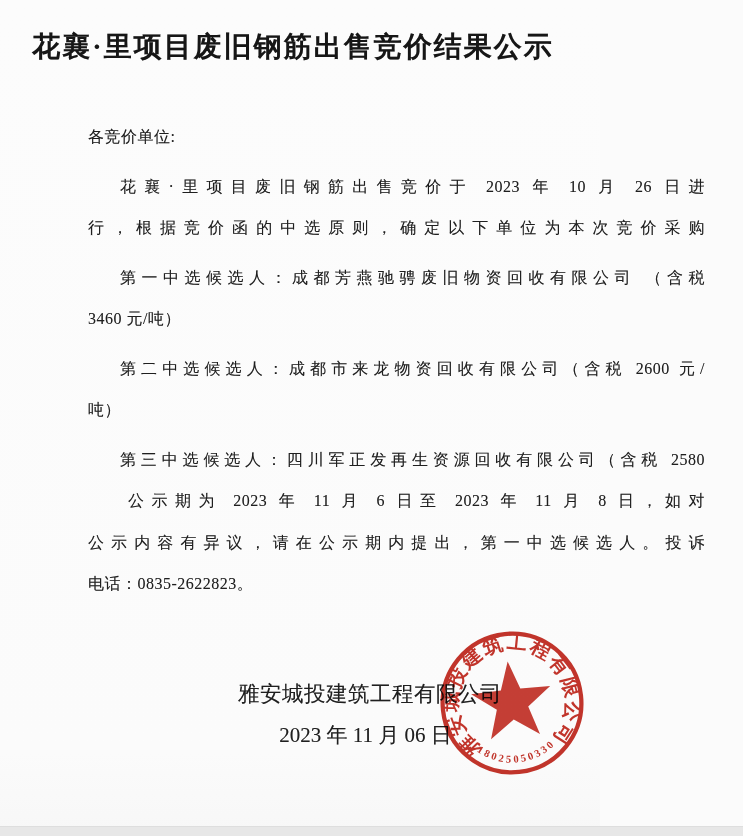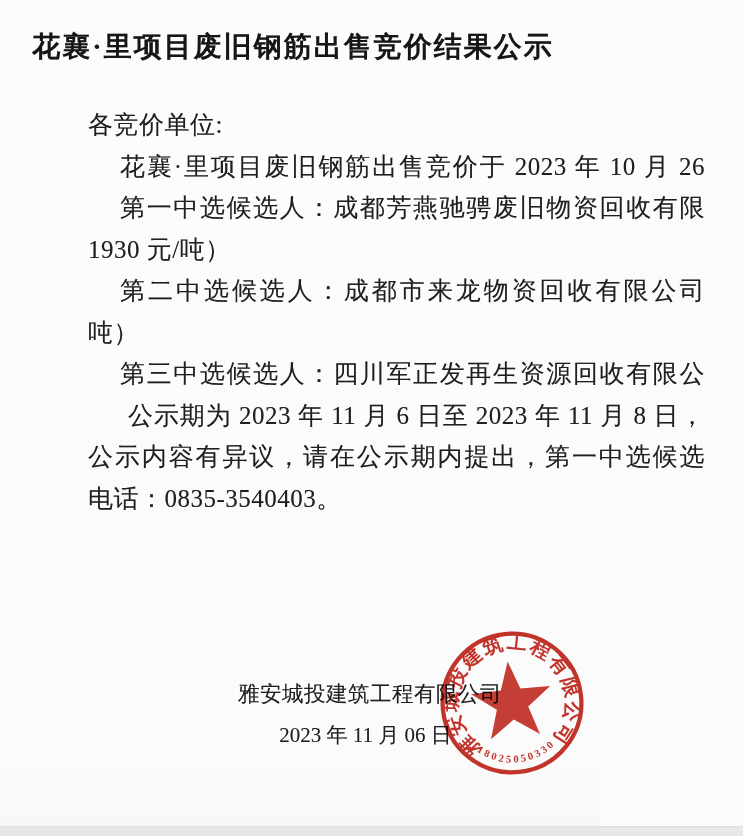--- a/index.html
+++ b/index.html
@@ -22,38 +22,38 @@
     transform: translateX(-7px);
     text-align: center;
     font-size: 28px;
     font-weight: bold;
     letter-spacing: 2px;
     color: #161616;
     text-shadow: 0 0 0.6px rgba(20,20,20,.4);
   }
   .doc-body {
     position: absolute;
-    left: 88px; top: 104px;
+    left: 88px; top: 116px;
     width: 617px;
-    font-size: 25px;
+    font-size: 16px;
     letter-spacing: 0.5px;
     text-shadow: 0 0 0.5px rgba(30,30,30,.35);
   }
   .ln {
     height: 41.5px;
     line-height: 41.5px;
     white-space: nowrap;
   }
   .ln.j {
     white-space: normal;
     text-align: justify;
     text-align-last: justify;
     overflow: hidden;
   }
-  .i32 { text-indent: 32px; }
+  .i32 { text-indent: 32px; margin-top: 8px; }
   .i40 { text-indent: 40px; font-family: Liberation Serif, serif; }
 
   .signature {
     position: absolute;
     top: 680px;
     right: 107px;
     width: 255px;
     text-shadow: 0 0 0.5px rgba(30,30,30,.35);
   }
   .sig-company {
@@ -93,28 +93,29 @@
 </head>
 <body>
 
 <div class="page">
 
   <h1 class="doc-title">花襄·里项目废旧钢筋出售竞价结果公示</h1>
 
   <div class="doc-body">
     <div class="ln">各竞价单位:</div>
     <div class="ln j i32">花襄·里项目废旧钢筋出售竞价于 2023 年 10 月 26 日进</div>
+    <div class="ln j">行，根据竞价函的中选原则，确定以下单位为本次竞价采购</div>
     <div class="ln j i32">第一中选候选人：成都芳燕驰骋废旧物资回收有限公司 （含税</div>
-    <div class="ln">1930 元/吨）</div>
+    <div class="ln">3460 元/吨）</div>
     <div class="ln j i32">第二中选候选人：成都市来龙物资回收有限公司（含税 2600 元/</div>
     <div class="ln">吨）</div>
     <div class="ln j i32">第三中选候选人：四川军正发再生资源回收有限公司（含税 2580</div>
     <div class="ln j i40">公示期为 2023 年 11 月 6 日至 2023 年 11 月 8 日，如对</div>
     <div class="ln j">公示内容有异议，请在公示期内提出，第一中选候选人。投诉</div>
-    <div class="ln">电话：0835-3540403。</div>
+    <div class="ln">电话：0835-2622823。</div>
   </div>
 
   <div class="signature">
     <div class="sig-company">雅安城投建筑工程有限公司</div>
     <div class="sig-date">2023 年 11 月 06 日</div>
   </div>
 
   <svg class="seal" viewBox="0 0 160 160">
     <defs>
       <path id="arcTop" d="M 43.4,123.7 A 57,57 0 1 1 116.6,123.7" fill="none"></path>

